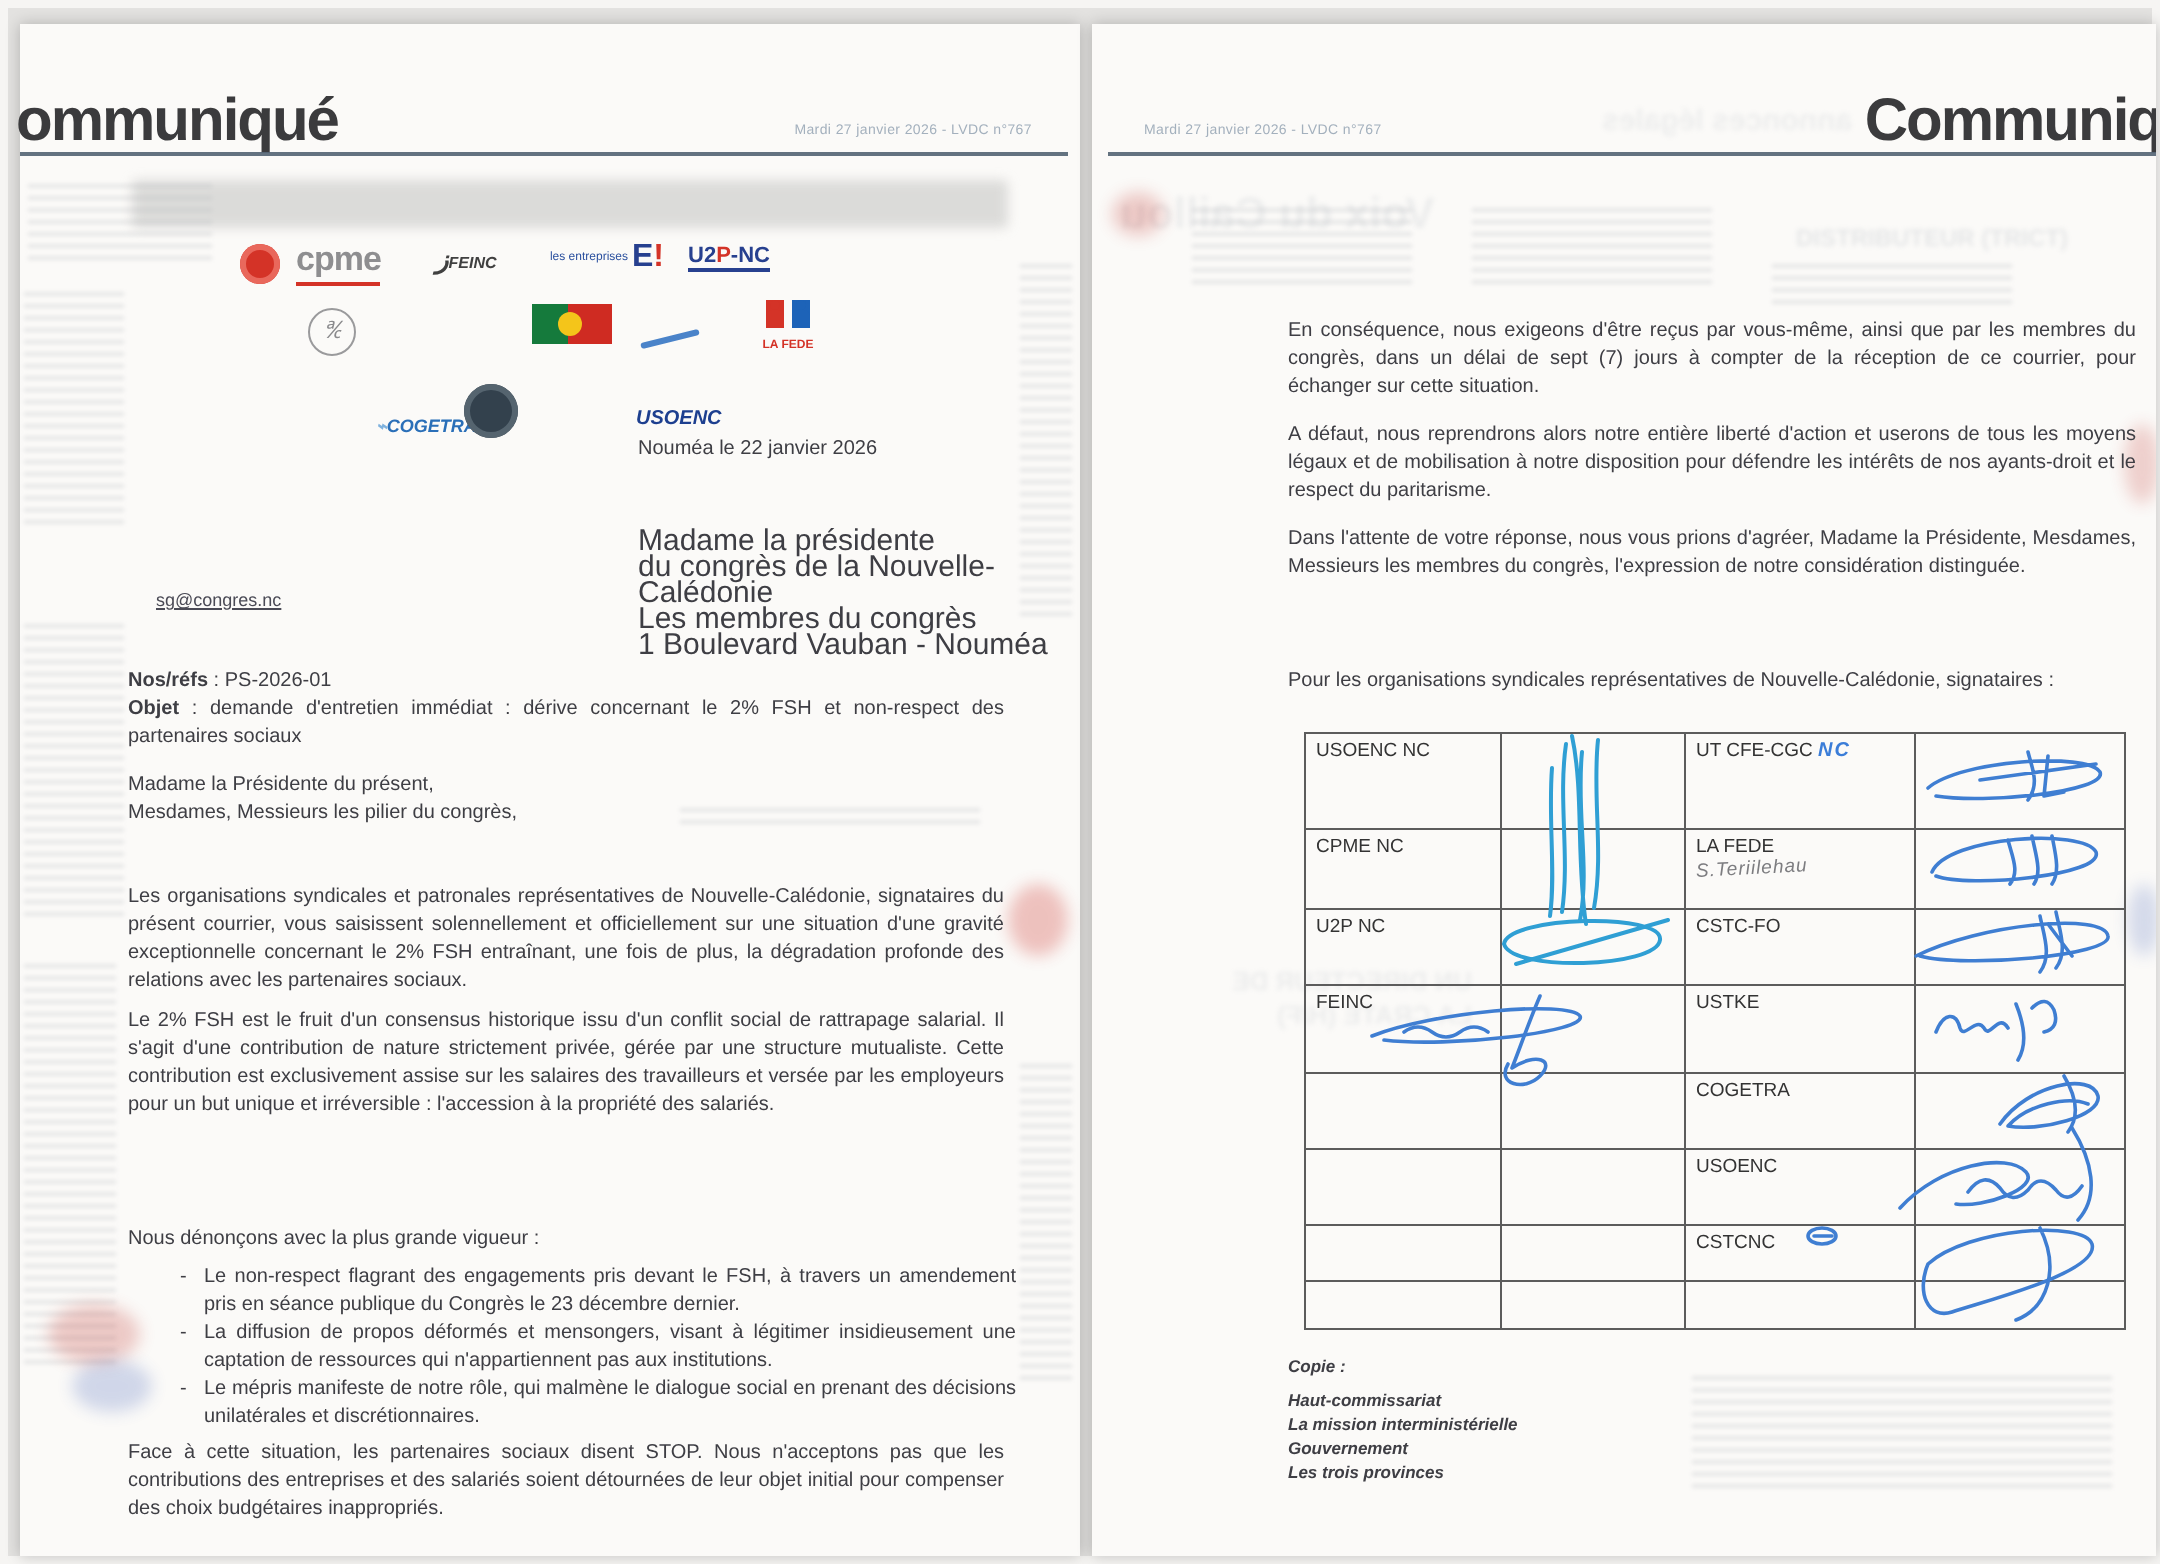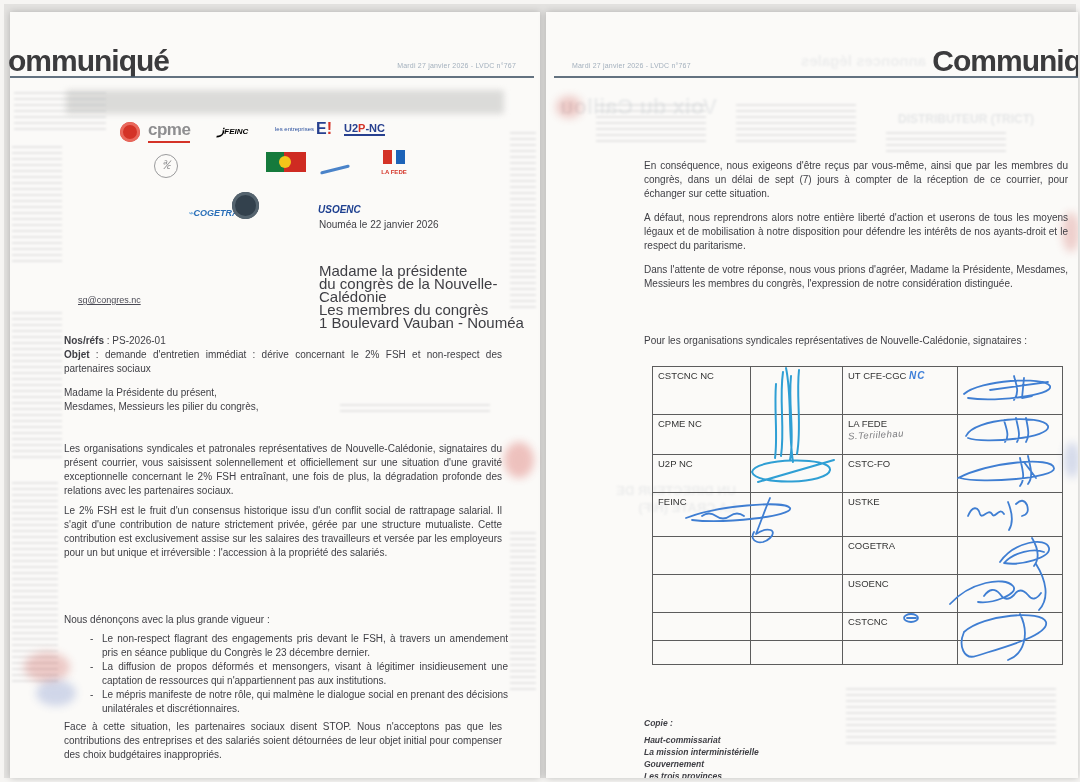--- a/index.html
+++ b/index.html
@@ -41,21 +41,21 @@
   .person::before{content:"";position:absolute;top:0;left:2px;width:5px;height:5px;border-radius:50%;background:inherit;}
   .person::after{content:"";position:absolute;top:5px;left:0;width:9px;height:9px;border-radius:3px 3px 1px 1px;background:inherit;}
 
   
   table.sig{border-collapse:collapse;table-layout:fixed;width:410px;}
   table.sig td{border:1px solid #5c5c5c;font-size:9.5px;color:#333;padding:3px 5px;vertical-align:top;}
   .hand-blue{color:#3b7dd8;font-style:italic;font-weight:bold;font-size:10px;letter-spacing:1px;}
   .hand-gray{color:#7d7d80;font-style:italic;font-size:9.5px;letter-spacing:.5px;display:inline-block;transform:rotate(-3deg);}
   .sig-overlay{pointer-events:none;}
 
-  .copy-block{font-size:8.5px;color:#3e3e44;margin-top:40px;}
+  .copy-block{font-size:8.5px;color:#3e3e44;}
   .copy-items{font-weight:bold;font-style:italic;line-height:12px;}
 
   
   .ghost{color:#98a1ac;filter:blur(1.2px);user-select:none;white-space:nowrap;}
   .mirror{transform:scaleX(-1);}
   .smudge{background:repeating-linear-gradient(180deg,#b6b9bd 0 2px,transparent 2px 6px);opacity:.30;filter:blur(1px);}
   .blob{filter:blur(4px);border-radius:50%;}
   .band{background:#cbcbc9;filter:blur(3px);opacity:.65;border-radius:2px;}
 </style>
 </head>
@@ -76,21 +76,21 @@
     <div class="abs smudge" style="left:500px;top:120px;width:26px;height:180px;"></div>
     <div class="abs smudge" style="left:500px;top:520px;width:26px;height:160px;"></div>
     <div class="abs blob" style="left:494px;top:430px;width:30px;height:36px;background:#d04038;opacity:.30;"></div>
     <div class="abs blob" style="left:14px;top:640px;width:46px;height:30px;background:#c23b34;opacity:.25;"></div>
     <div class="abs blob" style="left:26px;top:668px;width:40px;height:26px;background:#3b5bb5;opacity:.22;"></div>
     <div class="abs smudge" style="left:330px;top:392px;width:150px;height:10px;"></div>
 
     <div class="abs" style="left:106px;top:108px;width:312px;height:102px;">
       <div class="abs" style="left:4px;top:2px;width:20px;height:20px;border-radius:50%;background:#d43327;box-shadow:inset 0 0 0 3px #e9685c;"></div>
       <div class="abs" style="left:32px;top:0;font-size:17px;font-weight:bold;color:#8e8e90;letter-spacing:-.5px;border-bottom:2px solid #d43327;padding-bottom:1px;">cpme</div>
-      <div class="abs" style="left:102px;top:2px;color:#000000;font-size:13px;font-weight:bold;font-style:italic;">ز<span style="font-size:8px;">FEINC</span></div>
+      <div class="abs" style="left:102px;top:2px;color:#404040;font-size:13px;font-weight:bold;font-style:italic;">ز<span style="font-size:8px;">FEINC</span></div>
       <div class="abs" style="left:152px;top:6px;font-size:6px;color:#2a4f9e;width:46px;line-height:7px;text-align:right;">les entreprises</div>
       <div class="abs" style="left:200px;top:0;font-size:16px;font-weight:bold;color:#27408f;">E<span style="color:#d43327;">!</span></div>
       <div class="abs" style="left:228px;top:2px;font-size:11px;font-weight:bold;color:#27408f;border-bottom:2px solid #27408f;">U2<span style="color:#d43327;">P</span>-NC</div>
 
       <div class="abs" style="left:38px;top:34px;width:22px;height:22px;border-radius:50%;border:1.5px solid #9a9a9c;color:#8a8a8c;font-size:12px;text-align:center;line-height:20px;font-style:italic;">℀</div>
       <div class="abs logo-text" style="left:72px;top:40px;font-size:9px;color:#2a6fb8;"><span style="color:#7fb2de;">⌁</span><span>COGETRA-NC</span></div>
       <div class="abs flag" style="left:150px;top:32px;"><span class="g"></span><span class="r"></span><span class="y"></span></div>
       <div class="abs logo-text" style="left:202px;top:36px;font-size:10px;color:#1d3f8f;">USOENC</div>
       <div class="abs" style="left:204px;top:48px;width:30px;height:3px;background:#4a83c9;transform:rotate(-14deg);border-radius:2px;"></div>
       <div class="abs" style="left:258px;top:30px;width:40px;text-align:center;">
@@ -161,21 +161,21 @@
 
     <table class="sig abs" style="left:106px;top:354px;">
       <colgroup>
           <col style="width:98px">
           <col style="width:92px">
           <col style="width:115px">
           <col style="width:105px">
         </colgroup>
       <tbody>
           <tr style="height:48px">
-        <td>CSTCNC NC</td>
+        <td>USOENC NC</td>
             <td></td>
         <td><span>UT CFE-CGC</span> <span class="hand-blue">NC</span></td>
             <td></td>
       </tr>
       <tr style="height:40px">
         <td>CPME NC</td>
             <td></td>
         <td><span>LA FEDE</span><br><span class="hand-gray">S.Teriilehau</span></td>
             <td></td>
       </tr>

